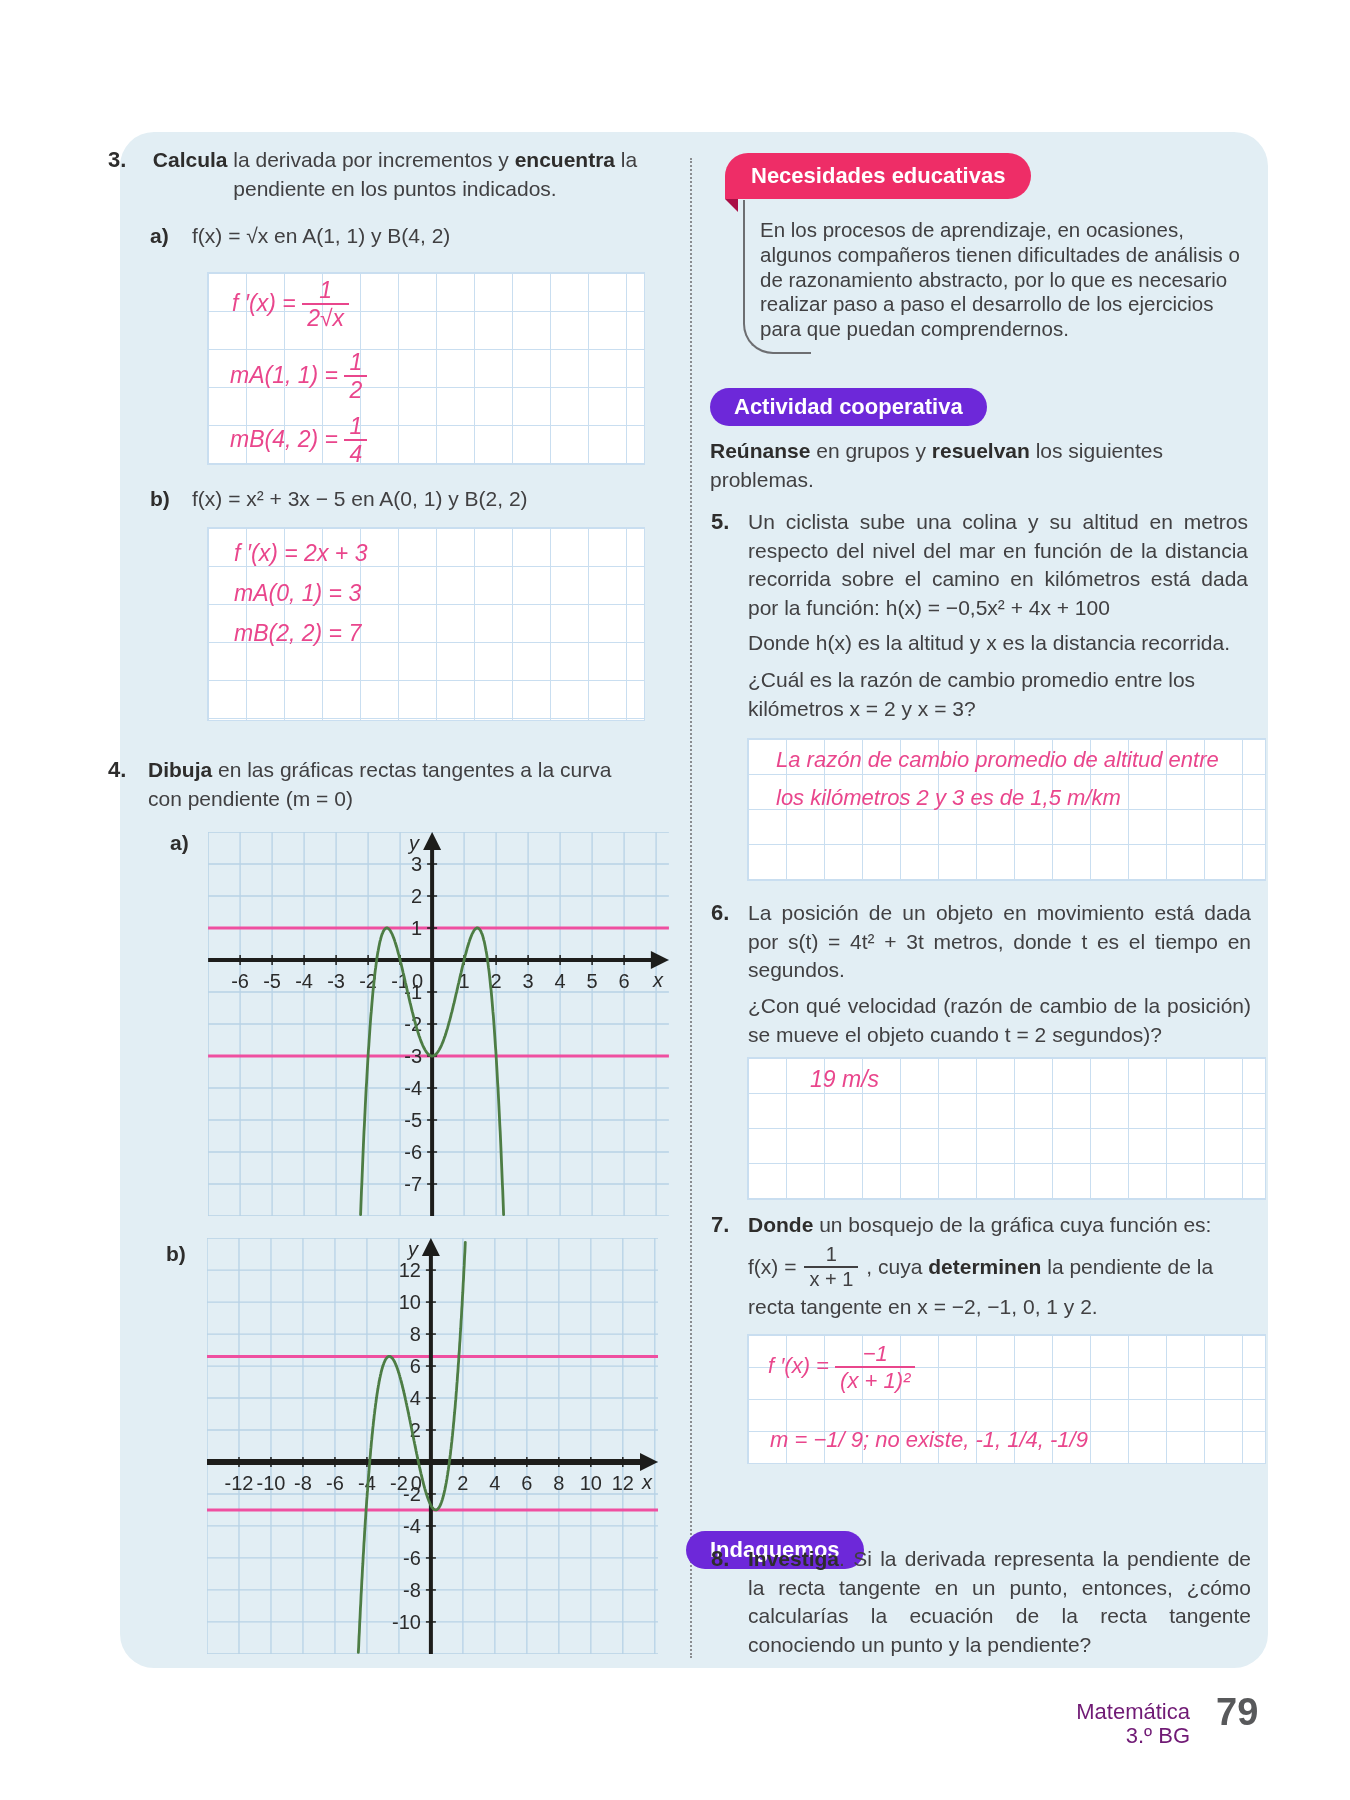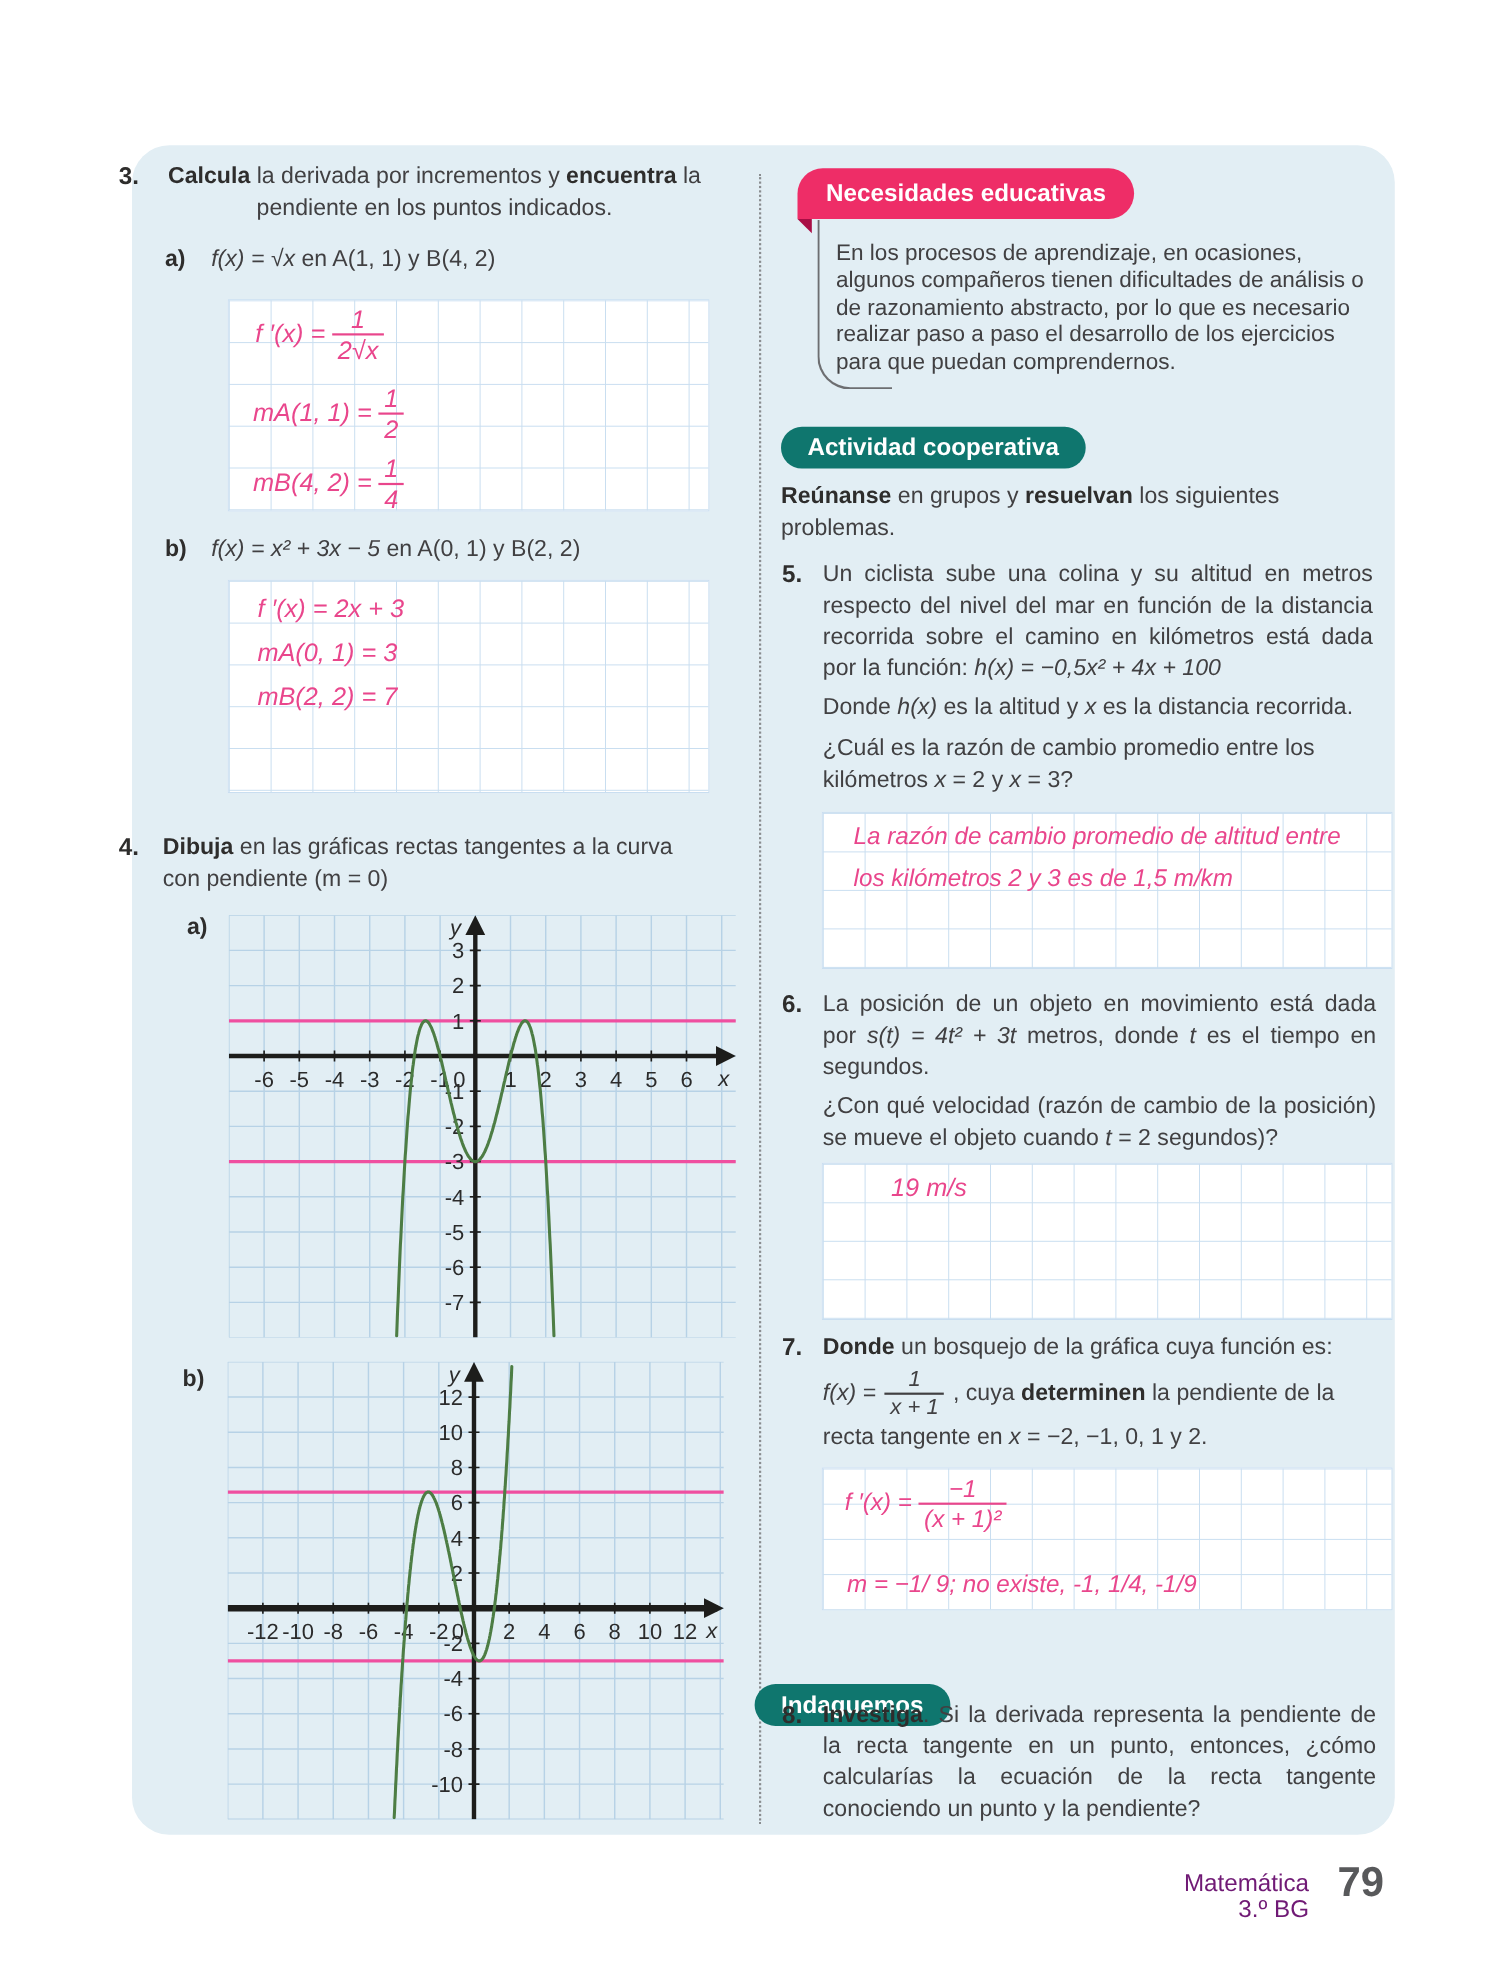--- a/index.html
+++ b/index.html
@@ -9,35 +9,35 @@
   }
   .panel{position:absolute;left:120px;top:132px;width:1148px;height:1536px;
     background:#e2eef4;border-radius:34px;}
   .divider{position:absolute;left:690px;top:158px;height:1500px;width:0;
     border-left:2px dotted #8a8d90;}
   .abs{position:absolute;}
   .num{font-weight:bold;color:#2e2d2c;font-size:22px;}
   .txt{font-size:21px;line-height:28.5px;}
   .just{text-align:justify;}
   .b{font-weight:bold;color:#2e2d2c;}
-  .i{font-style:italic;}
+  .i{}
   .itemlabel{font-weight:bold;color:#2e2d2c;font-size:21px;}
   .grid-box{position:absolute;background-color:#fff;border:1px solid #c9def0;
     background-image:linear-gradient(to right,#c9def0 1px,transparent 1px),
                      linear-gradient(to bottom,#c9def0 1px,transparent 1px);}
   .hw{color:#e9468c;font-style:italic;}
   .hw-line{font-size:23px;white-space:nowrap;}
   .frac{display:inline-block;vertical-align:middle;text-align:center;line-height:1.15;}
   .frac .fn{display:block;border-bottom:2px solid currentColor;padding:0 5px;}
   .frac .fd{display:block;padding:0 5px;}
   .badge-pink{position:absolute;background:#ee2d67;color:#fff;font-weight:bold;
     font-size:22px;padding:10px 26px;border-radius:24px;border-bottom-left-radius:0;}
   .badge-pink::after{content:"";position:absolute;left:0;bottom:-13px;width:0;height:0;
     border-top:13px solid #a90e45;border-left:13px solid transparent;}
-  .badge-teal{position:absolute;background:#0f766e;color:#fff;font-weight:bold;
+  .badge-teal{position:absolute;background:#6d28d9;color:#fff;font-weight:bold;
     font-size:22px;padding:6px 24px;border-radius:26px;}
   .bubble-tail{position:absolute;left:743px;top:200px;width:66px;height:152px;
     border-left:2px solid #6d6e71;border-bottom:2px solid #6d6e71;
     border-bottom-left-radius:30px;}
   .fracrow{display:flex;align-items:center;gap:8px;font-size:21px;}
   .footer-course{position:absolute;left:980px;top:1700px;width:210px;text-align:right;
     font-size:22px;line-height:24px;color:#701a75;}
   .footer-num{position:absolute;left:1216px;top:1691px;font-size:38px;font-weight:bold;
     color:#58595b;}
   .graph{position:absolute;}

